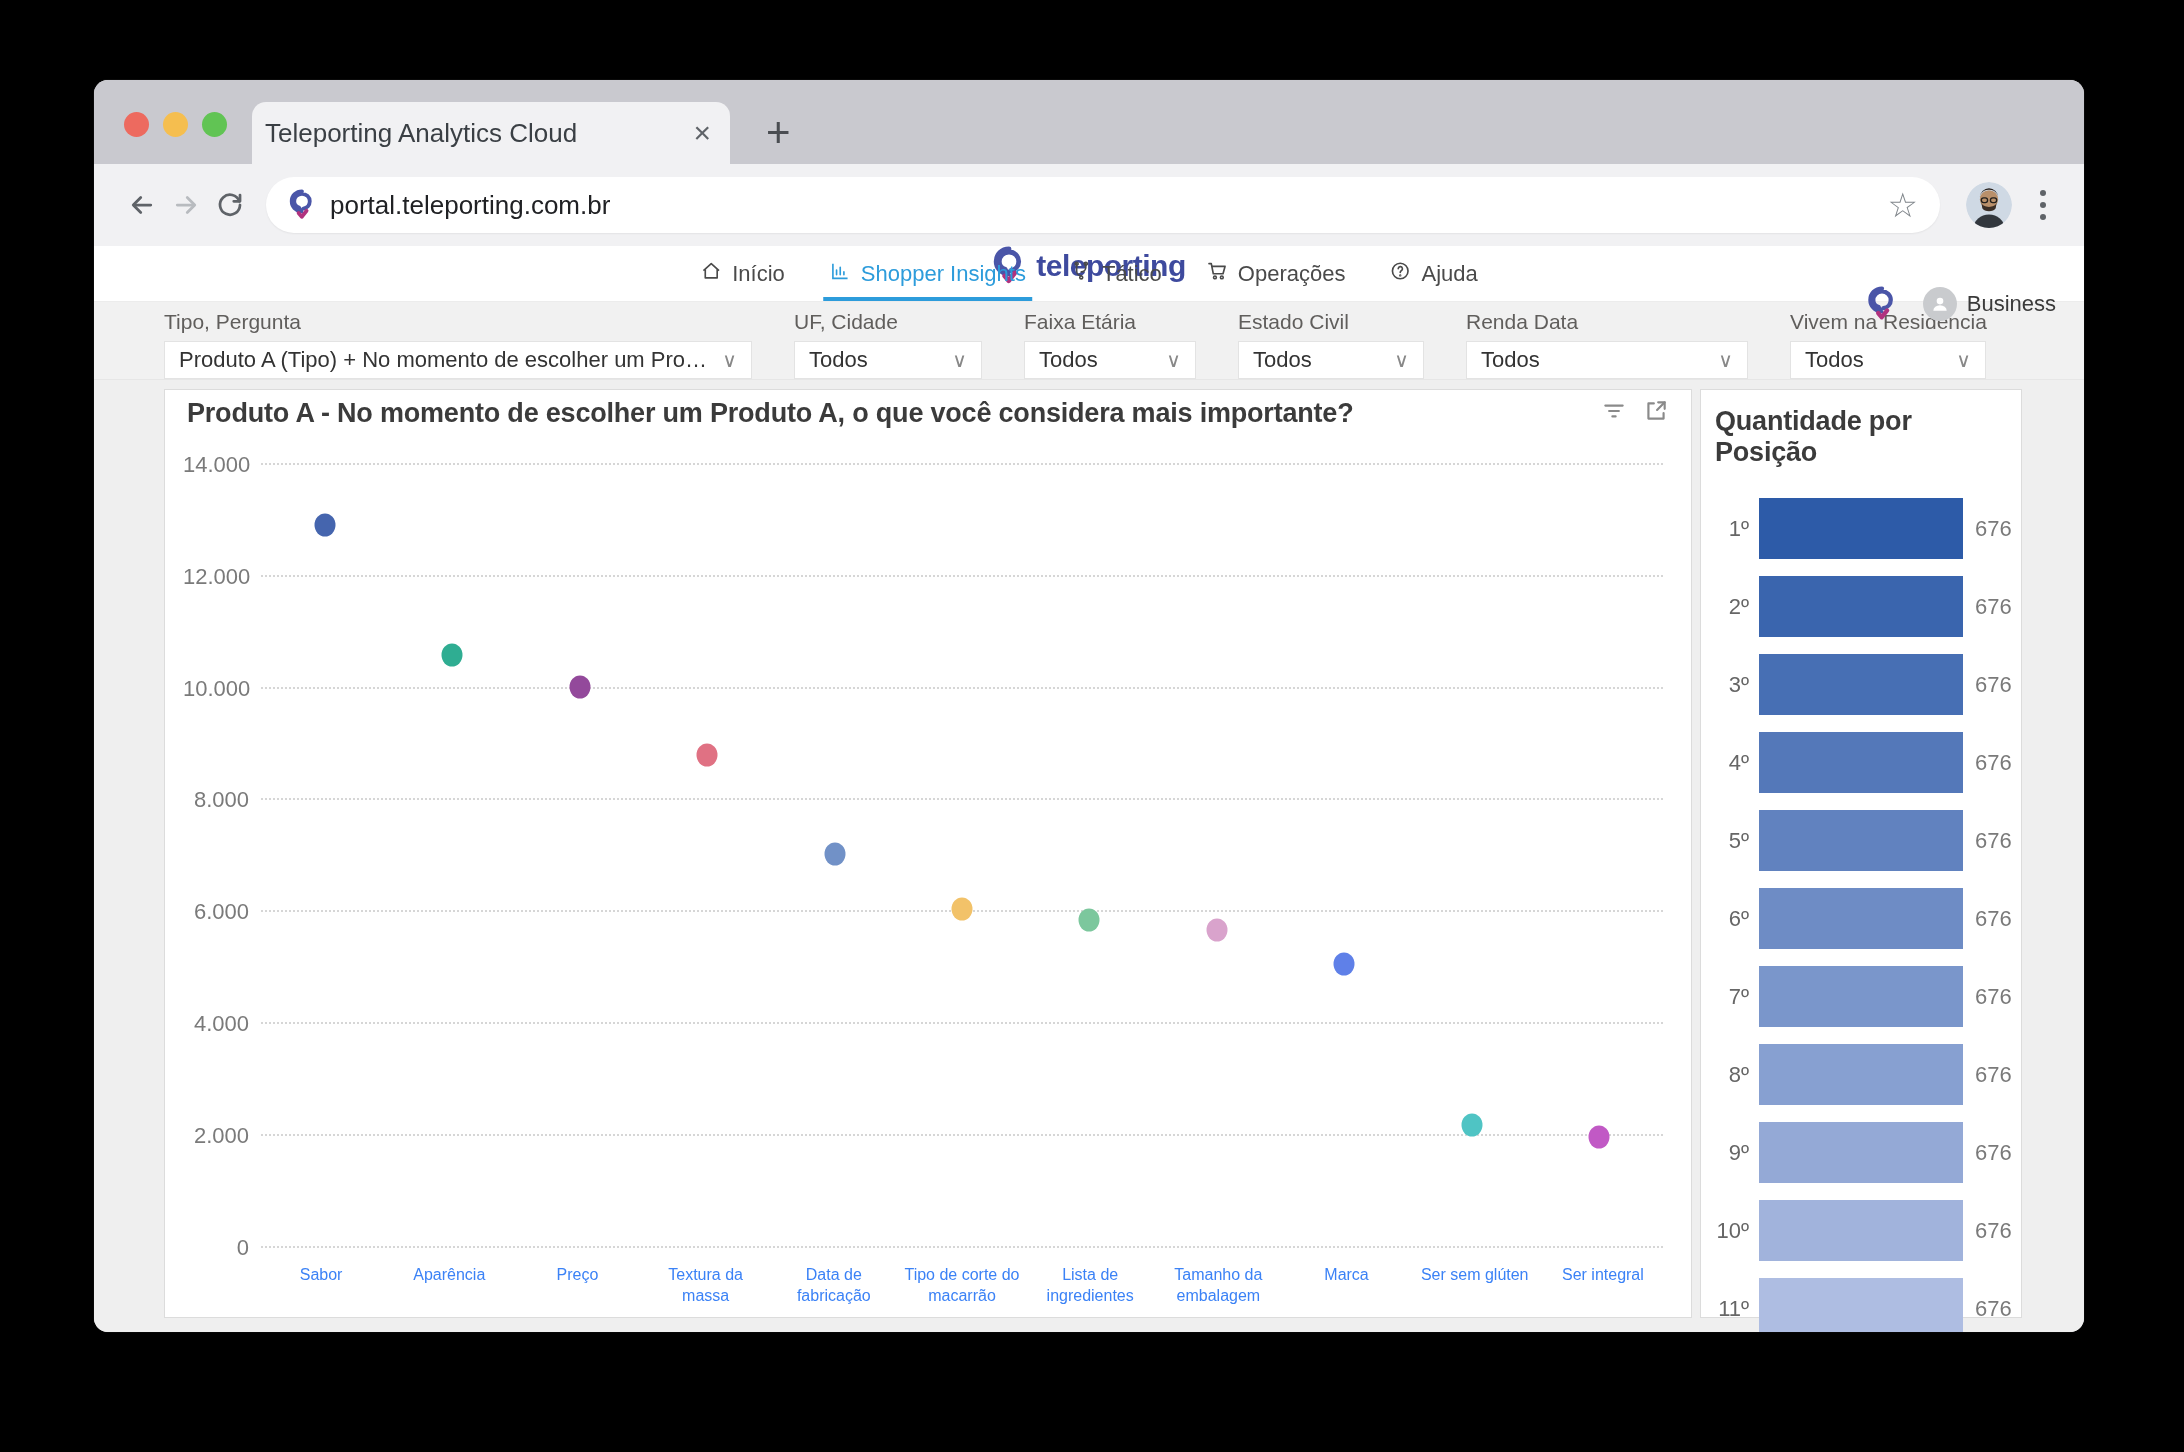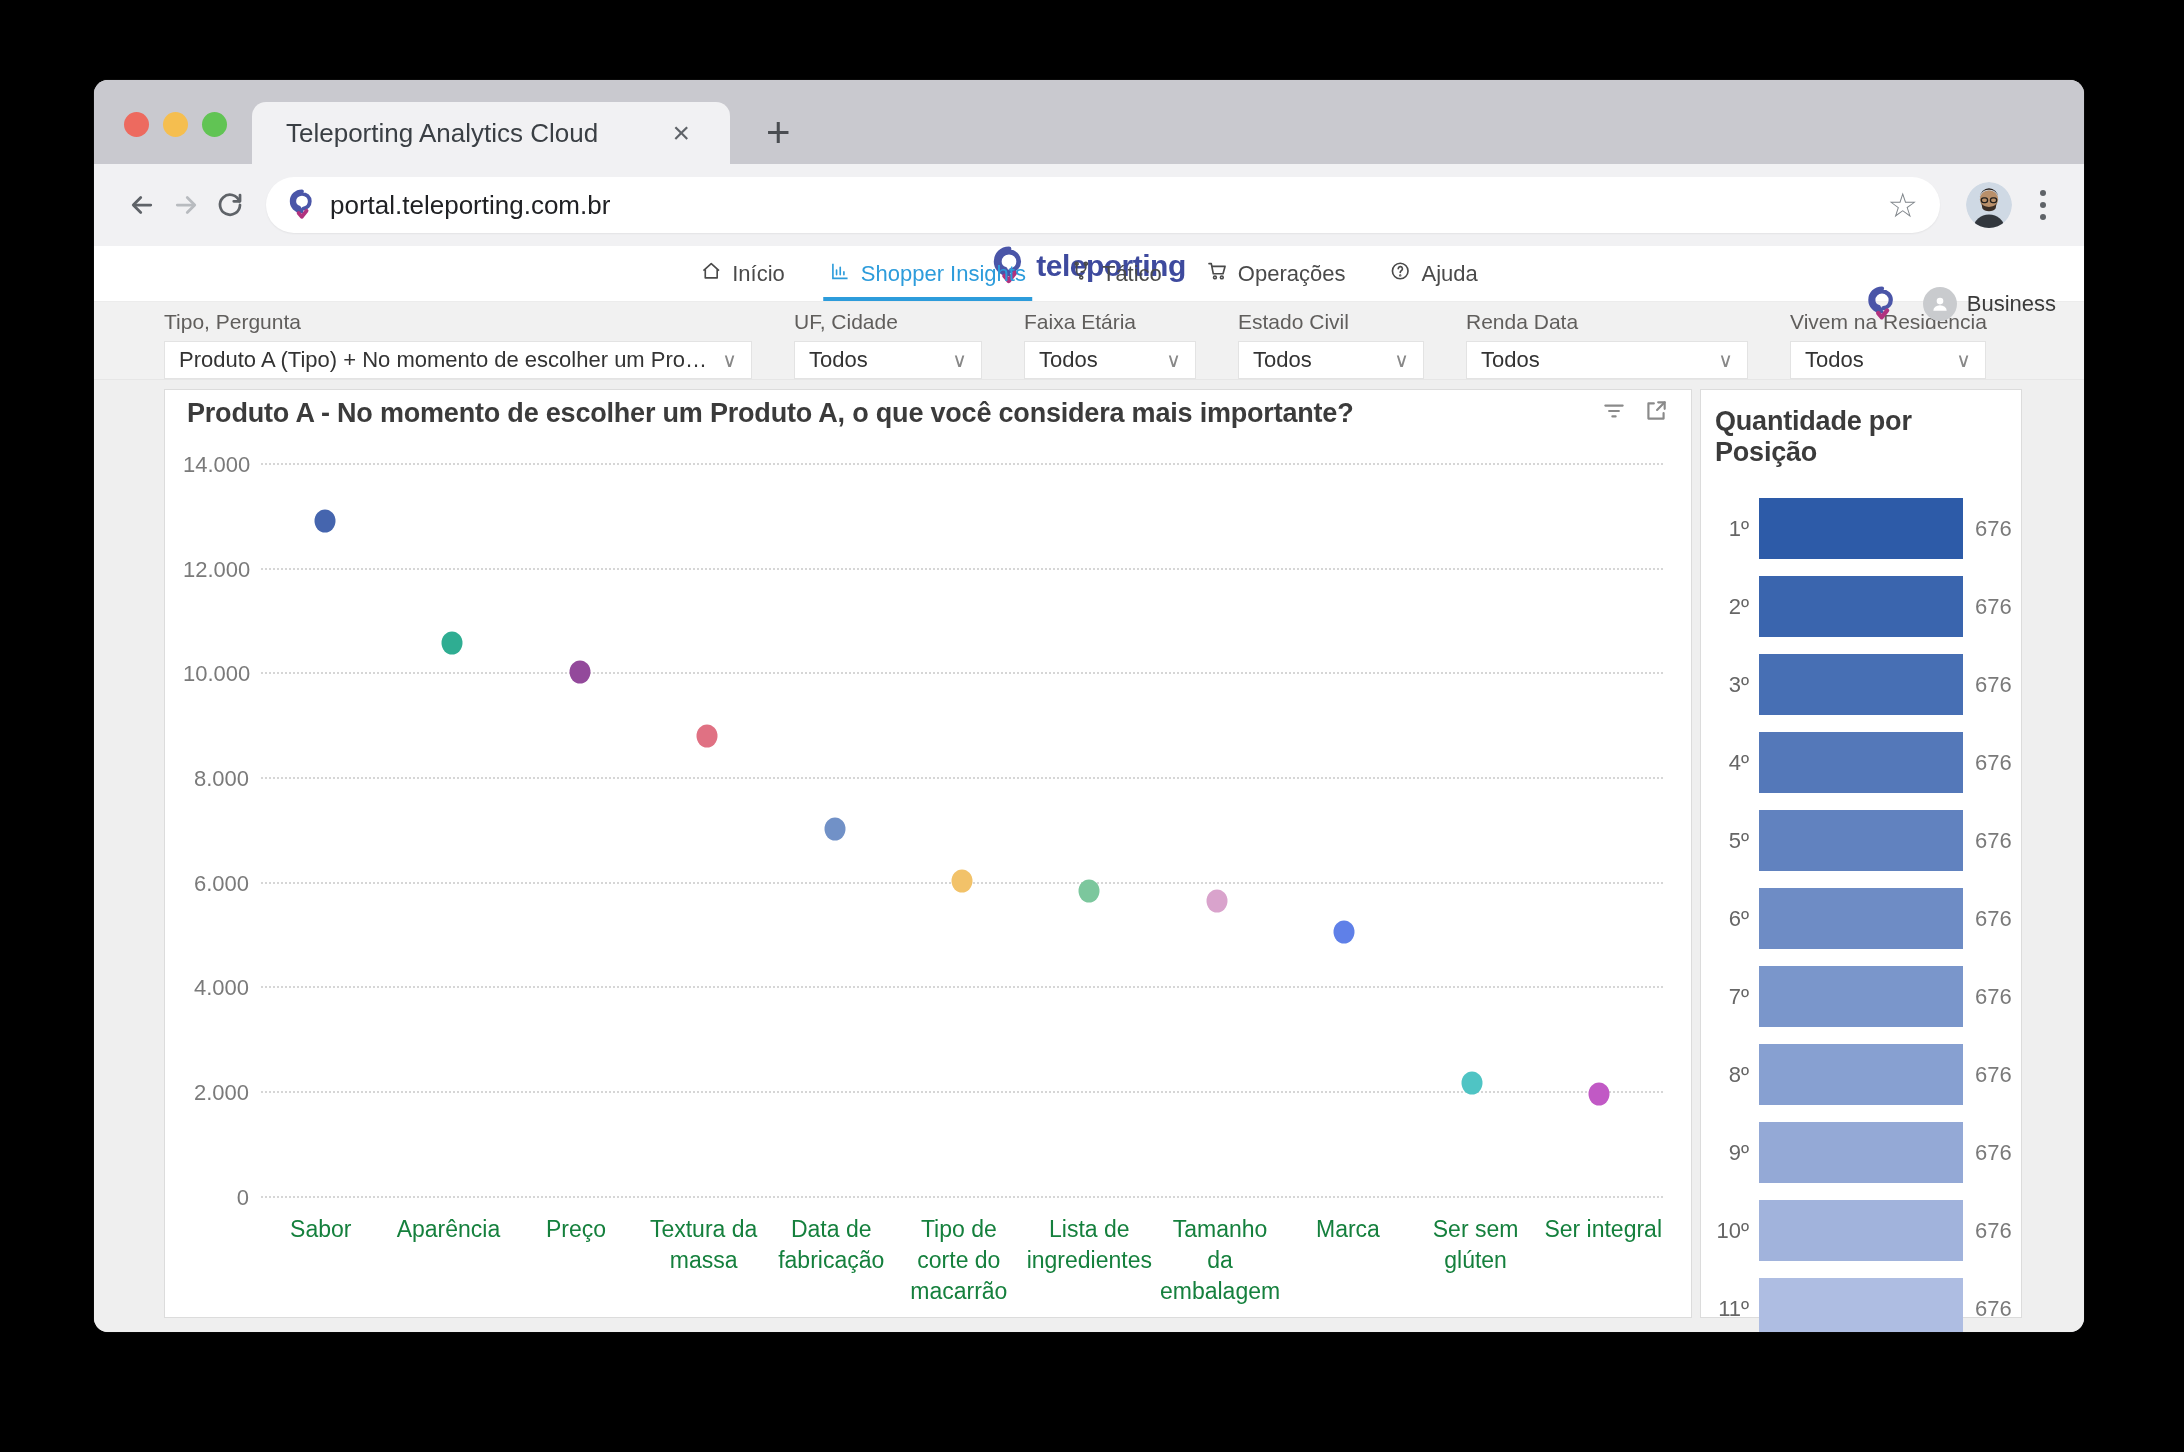--- a/index.html
+++ b/index.html
@@ -8,21 +8,21 @@
 
   
   .window{position:absolute;left:94px;top:80px;width:1990px;height:1252px;border-radius:14px;
     overflow:hidden;background:#F1F1F3;box-shadow:0 30px 90px rgba(0,0,0,.75),0 0 0 1px rgba(255,255,255,.05);}
 
   
   .tabstrip{height:84px;background:#C9C9CF;position:relative;display:flex;align-items:flex-end;}
   .traffic{position:absolute;left:30px;top:32px;display:flex;gap:14px;}
   .traffic span{width:25px;height:25px;border-radius:50%;display:block;}
   .tab{margin-left:158px;width:478px;height:62px;background:#F1F1F3;border-radius:14px 14px 0 0;
-    display:flex;align-items:center;padding:0 34px;position:relative;}
+    display:flex;align-items:center;padding:0 13px;position:relative;}
   .tab-title{font-size:26px;color:#3A3F44;white-space:nowrap;overflow:hidden;}
   .tab-close{margin-left:auto;font-size:30px;color:#5F6368;line-height:1;padding:2px 6px;border-radius:6px;}
   .newtab{font-size:42px;color:#4a4d52;margin-left:28px;margin-bottom:10px;font-weight:300;line-height:1;padding:0 8px;}
 
   
   .urlrow{height:82px;background:#F1F1F3;display:flex;align-items:center;padding:0 26px;}
   .navbtn{width:44px;height:44px;display:flex;align-items:center;justify-content:center;border-radius:50%;}
   .navbtn svg{width:30px;height:30px;}
   .urlpill{flex:1;height:56px;background:#fff;border-radius:28px;margin:0 16px 0 14px;display:flex;
     align-items:center;padding:0 22px;box-shadow:0 1px 2px rgba(0,0,0,.06);}
@@ -70,21 +70,21 @@
   .vh-icons{margin-left:auto;display:flex;gap:16px;color:#8A8A8A;}
   .vh-icons svg{width:26px;height:26px;}
 
   
   .chart-body{position:relative;margin:34px 6px 0 74px;height:792px;}
   .gridline{position:absolute;left:0;right:0;height:0;border-top:2px dotted #D6D6D6;}
   .ytick{position:absolute;left:-78px;width:66px;text-align:right;transform:translateY(-50%);
     font-size:22px;color:#7A7A7A;background:#fff;}
   .dot{position:absolute;width:21px;height:23px;border-radius:50%;transform:translate(-50%,-50%);cursor:pointer;}
   .x-labels{margin:18px 6px 0 74px;display:grid;grid-template-columns:repeat(11,1fr);gap:8px;}
-  .x-labels span{font-size:23px;color:#15803d;text-align:center;line-height:1.35;}
+  .x-labels span{font-size:16px;color:#3b82f6;text-align:center;line-height:1.35;}
 
   
   .bars{margin-top:30px;display:flex;flex-direction:column;gap:17px;}
   .bar-row{display:flex;align-items:center;height:61px;}
   .bar-cat{width:44px;text-align:right;font-size:22px;color:#666;padding-right:10px;flex:none;}
   .bar-track{flex:1;height:100%;}
   .bar-fill{height:100%;}
   .bar-val{width:44px;text-align:right;font-size:22px;color:#7A7A7A;flex:none;padding-left:12px;}
 </style>
 </head>

